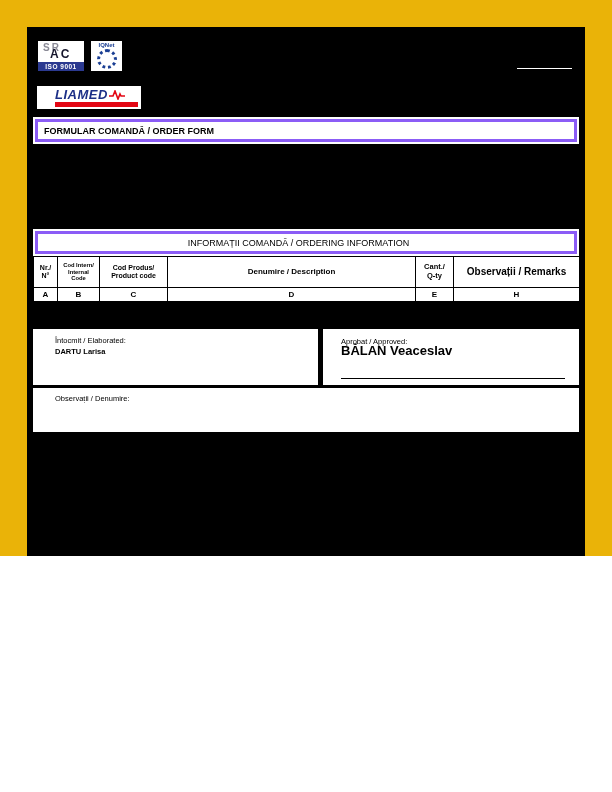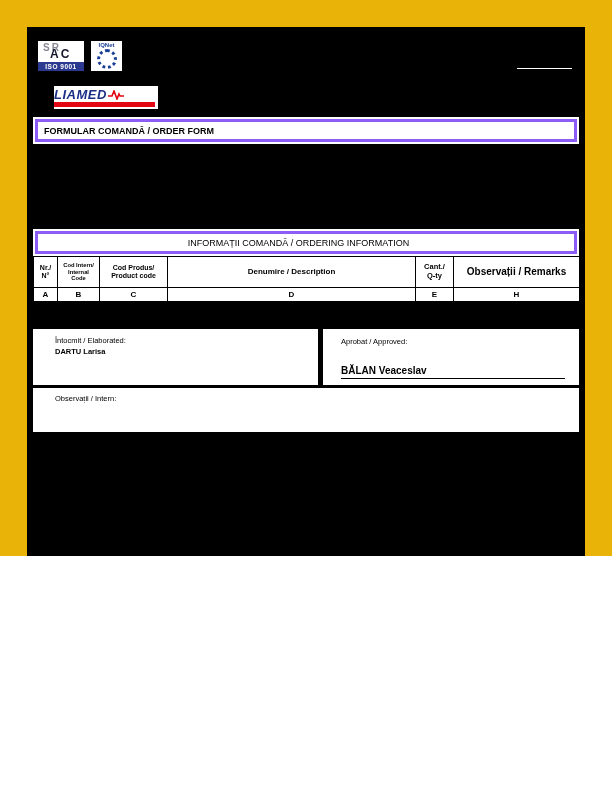--- a/index.html
+++ b/index.html
@@ -9,21 +9,21 @@
   
   .logo-iso{position:absolute;left:11px;top:14px;width:46px;height:30px;background:#ffffff;}
   .iso-top{position:relative;height:21px;}
   .iso-sr{position:absolute;left:5px;top:1px;font-size:10px;font-weight:bold;color:#8a8a96;letter-spacing:2px;}
   .iso-ac{position:absolute;left:12px;top:6px;font-size:12px;font-weight:bold;color:#15152b;letter-spacing:2px;}
   .iso-band{height:9px;background:#2b3990;color:#fff;font-size:6.5px;font-weight:bold;text-align:center;line-height:9px;letter-spacing:.5px;}
   .logo-iqnet{position:absolute;left:64px;top:14px;width:31px;height:30px;background:#ffffff;text-align:center;}
   .iqnet-text{font-size:6px;font-weight:bold;color:#1b3f94;padding-top:1px;}
   .iqnet-ring{width:14px;height:14px;border:3px dotted #1b3f94;border-radius:50%;margin:1px auto 0;}
   .date-line{position:absolute;top:41px;right:13px;width:55px;height:1px;background:#ffffff;}
-  .logo-liamed{position:absolute;left:27px;top:59px;width:104px;background:#ffffff;padding:2px 3px 2px 0;box-sizing:border-box;}
+  .logo-liamed{position:absolute;left:10px;top:59px;width:104px;background:#ffffff;padding:2px 3px 2px 18px;box-sizing:border-box;}
   .liamed-row{display:flex;align-items:center;}
   .liamed-text{font-size:13px;font-weight:bold;font-style:italic;color:#1c2f87;line-height:13px;letter-spacing:.5px;}
   .liamed-pulse{margin-left:1px;display:inline-flex;}
   .liamed-band{height:5px;background:#e30613;margin-top:1px;}
 
   
   .bar{position:absolute;left:6px;width:546px;background:#ffffff;box-sizing:border-box;padding:2px;}
   .bar-inner{border:3px solid #8b5cf6;box-sizing:border-box;}
   .title-bar{top:90px;}
   .title-bar .bar-inner{padding:4px 5px 3px 6px;font-size:9px;font-weight:bold;}
@@ -43,21 +43,21 @@
   .row-head td{height:28px;}
   .row-codes td{height:11px;}
   .code-cell{font-weight:bold;font-size:8px;line-height:1;}
 
   
   .sig-box{position:absolute;left:6px;top:302px;width:546px;height:56px;background:#ffffff;display:flex;box-sizing:border-box;}
   .sig-left{width:285px;box-sizing:border-box;padding:7px 0 0 22px;}
   .sig-right{flex:1;border-left:5px solid #000000;box-sizing:border-box;position:relative;padding:8px 0 0 18px;}
   .sig-label{font-size:7.5px;}
   .sig-name{font-size:7.5px;font-weight:bold;margin-top:2px;}
-  .sig-name-line{position:absolute;left:18px;right:14px;bottom:6px;border-bottom:1px solid #000;font-size:10px;font-weight:bold;padding-bottom:2px;}
+  .sig-name-line{position:absolute;left:18px;right:14px;bottom:6px;border-bottom:1px solid #000;font-size:13px;font-weight:bold;padding-bottom:20px;}
 
   
   .remarks-box{position:absolute;left:6px;top:361px;width:546px;height:44px;background:#ffffff;box-sizing:border-box;padding:6px 0 0 22px;font-size:7.5px;}
 </style>
 </head>
 <body>
 
 <div class="page">
   <div class="canvas">
 
@@ -135,17 +135,17 @@
         <div class="sig-label">Întocmit / Elaborated:</div>
         <div class="sig-name">DARTU Larisa</div>
       </div>
       <div class="sig-right">
         <div class="sig-label">Aprobat / Approved:</div>
         <div class="sig-name-line">BĂLAN Veaceslav</div>
       </div>
     </div>
 
     <div class="remarks-box">
-      <span>Observații / Intern:</span>
+      <span>Observații / Denumire:</span>
     </div>
 
   </div>
 </div>
 
 </body></html>

